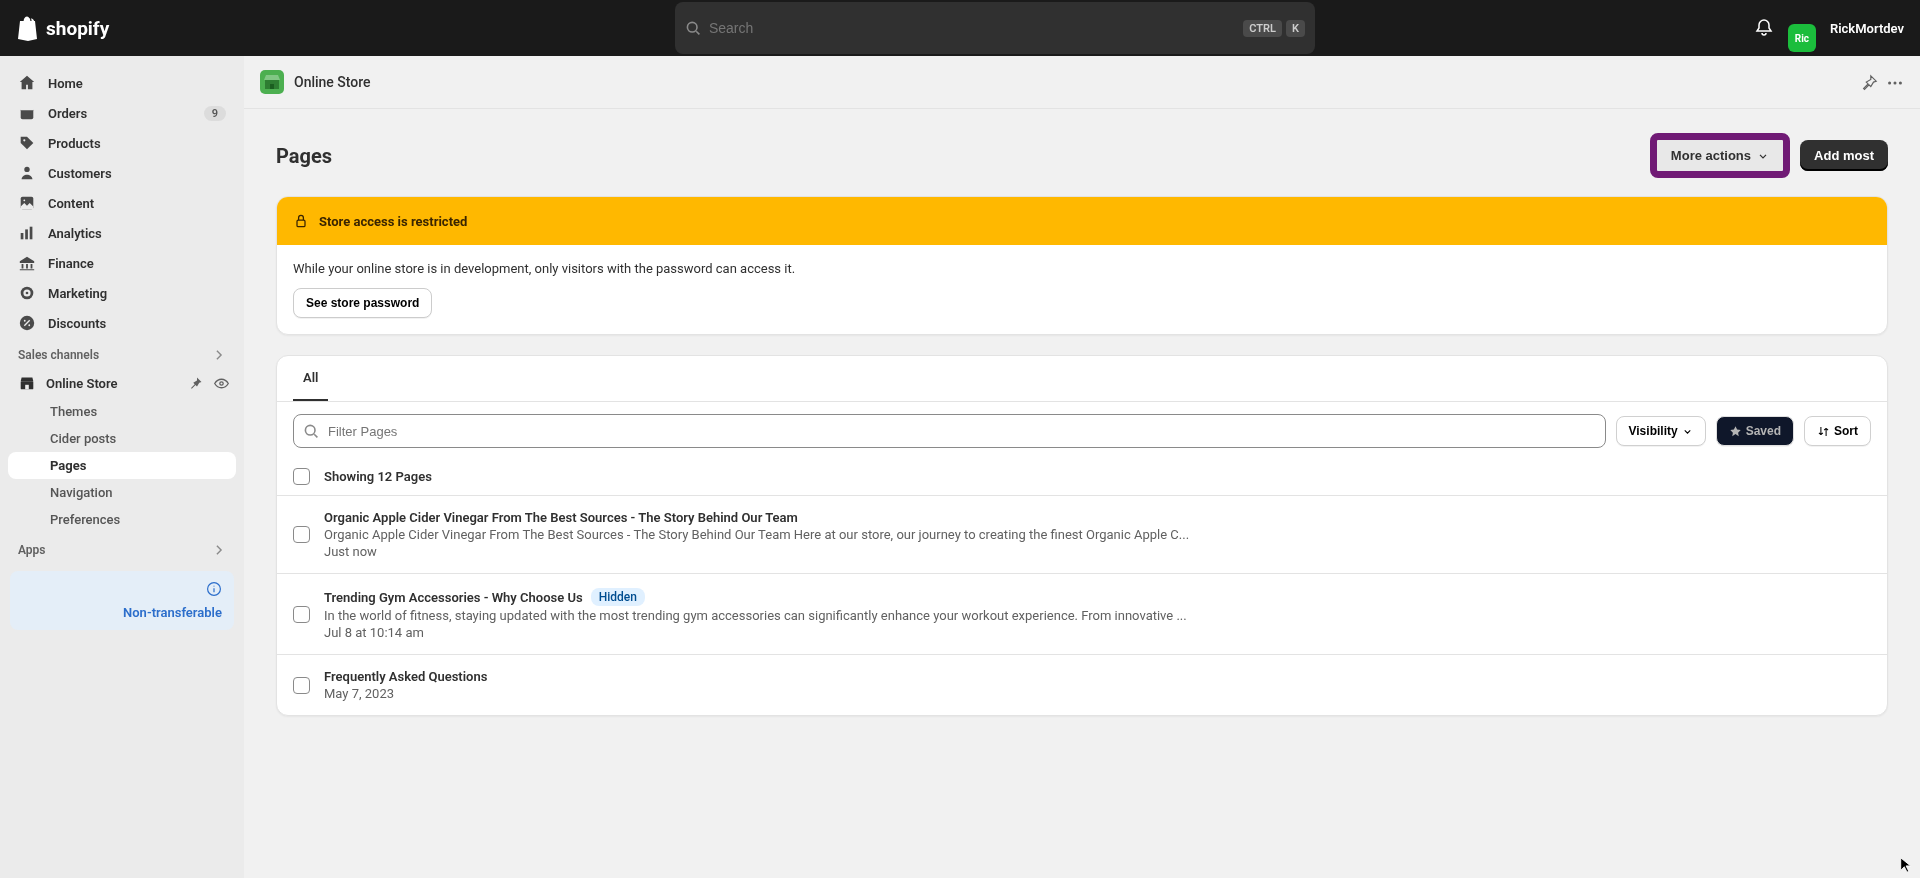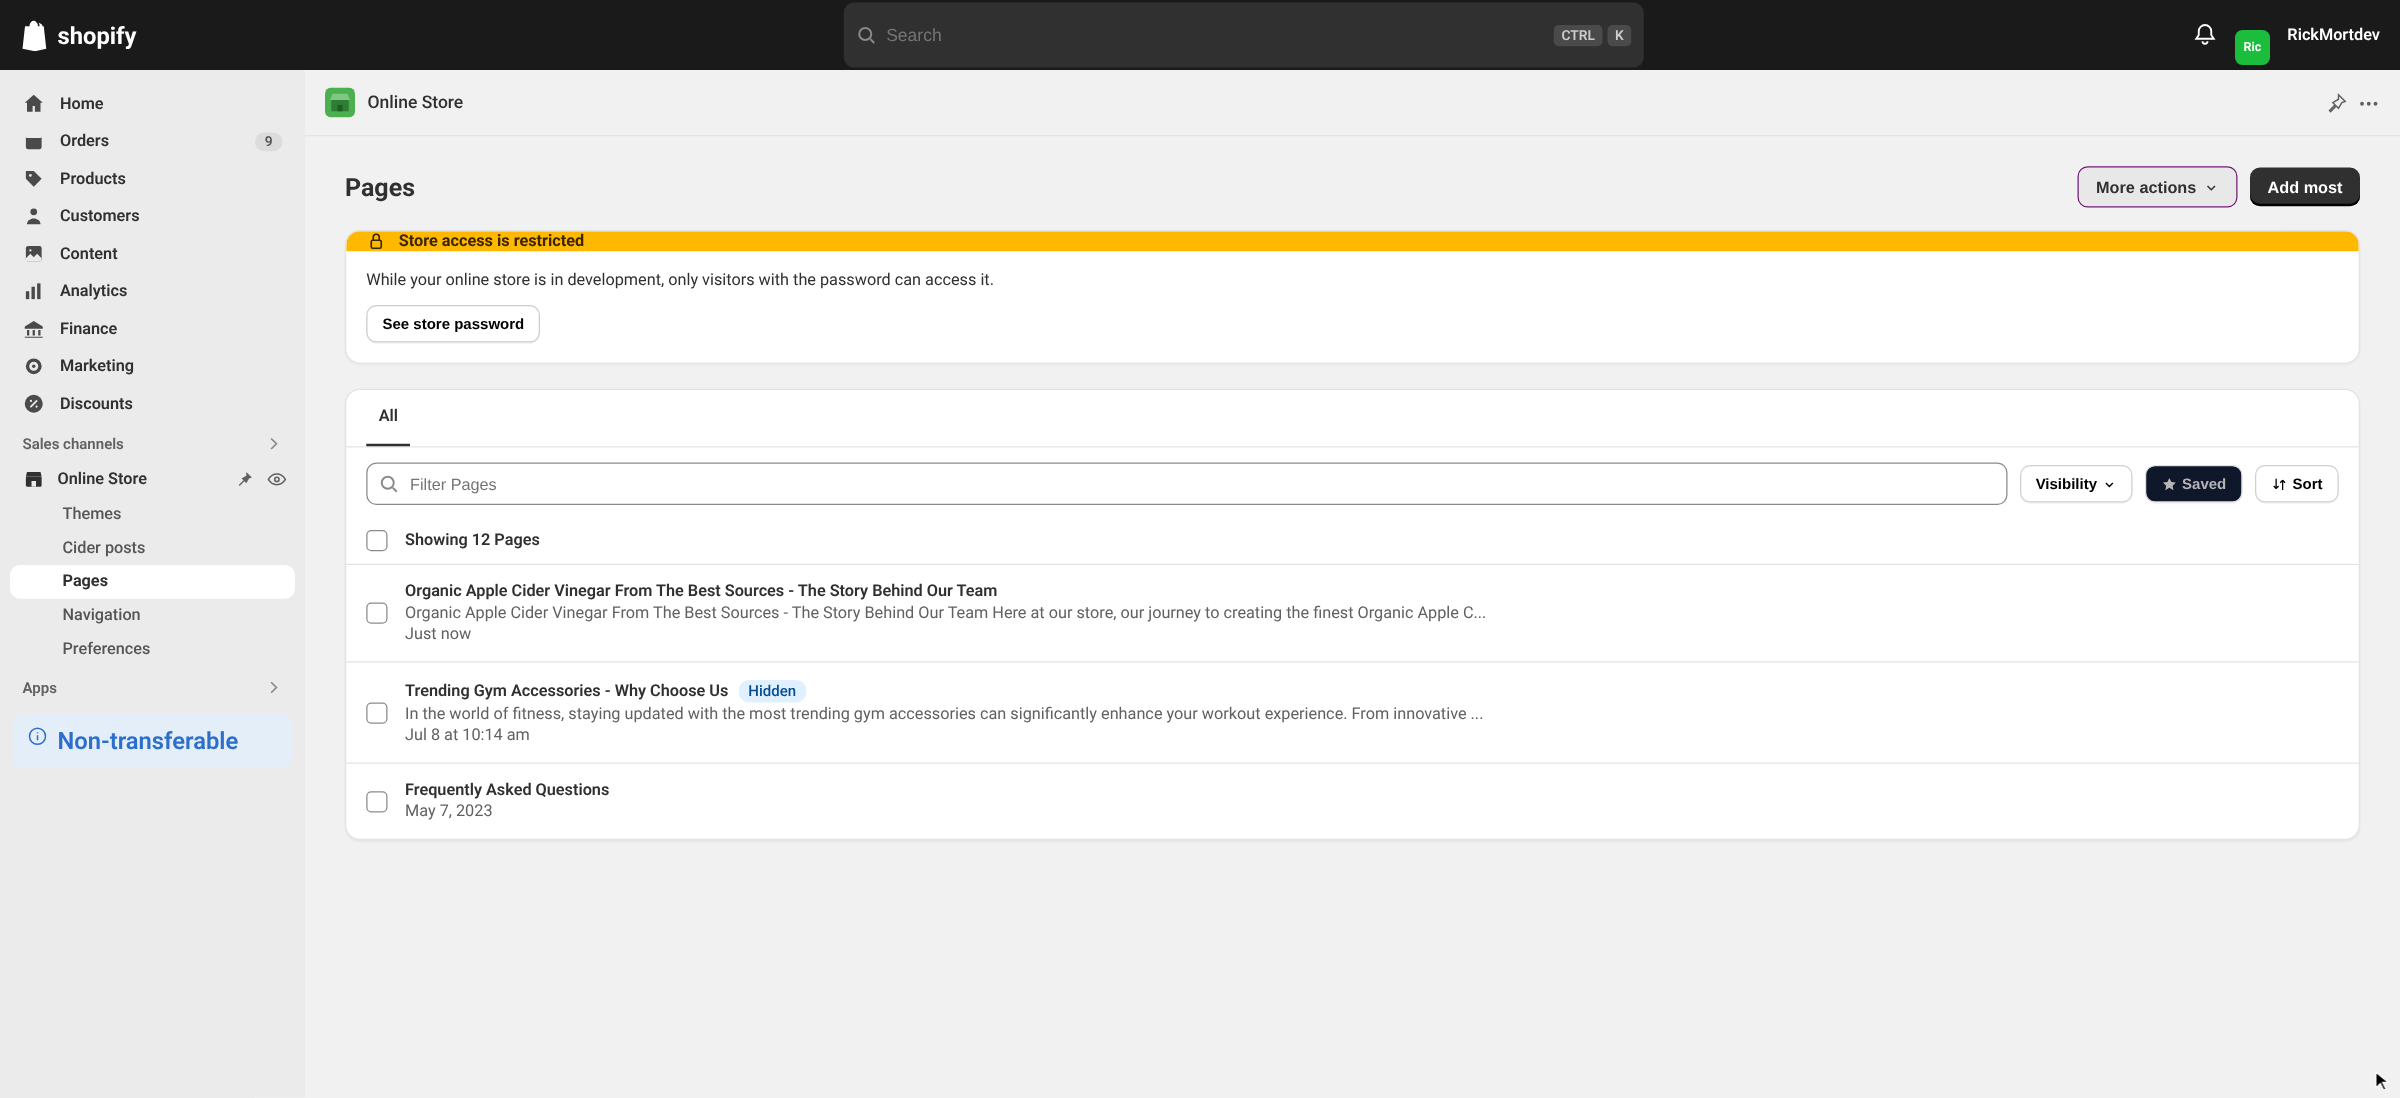--- a/index.html
+++ b/index.html
@@ -28,39 +28,39 @@
 .nav-item .label { flex: 1; }
 .badge-9 { background: #dcdcdc; color: #555; border-radius: 10px; padding: 1px 8px; font-size: 11px; font-weight: 600; }
 .section-header { display: flex; align-items: center; justify-content: space-between; padding: 10px 10px 6px; color: #616161; font-size: 12px; font-weight: 600; }
 .section-header svg { cursor: pointer; }
 .sub-item { padding: 6px 10px 6px 42px; font-size: 13px; cursor: pointer; border-radius: 8px; font-weight: 500; color: #555; }
 .sub-item.selected { background: #fff; font-weight: 700; color: #303030; }
 .online-store-row { display: flex; align-items: center; gap: 10px; padding: 6px 6px 6px 10px; }
 .online-store-row .label { flex: 1; font-weight: 600; }
 .pin-icon, .eye-icon { cursor: pointer; color: #616161; }
 .settings-item { margin-top: auto; }
-.non-transferable { margin: 8px 2px 0; background: #e4eef8; border-radius: 8px; padding: 10px 12px; display: flex; align-items: flex-start; gap: 8px; color: #2c6ecb; font-weight: 600; font-size: 19px; }
+.non-transferable { margin: 8px 2px 0; background: #e4eef8; border-radius: 8px; padding: 10px 12px; display: flex; align-items: flex-end; gap: 8px; color: #2c6ecb; font-weight: 600; font-size: 13px; flex-direction: column; }
 
 
 .main { flex: 1; overflow-y: auto; background: #f1f1f1; }
 .main-header { display: flex; align-items: center; gap: 10px; padding: 14px 16px; border-bottom: 1px solid #e3e3e3; }
 .store-icon { width: 24px; height: 24px; }
 .main-header .title { font-size: 14px; font-weight: 500; flex: 1; }
 .hdr-actions { display: flex; gap: 8px; color: #616161; }
 .hdr-actions span { cursor: pointer; }
 
 .content { padding: 24px 32px; }
 .page-title-row { display: flex; align-items: center; margin-bottom: 18px; }
 .page-title { font-size: 20px; font-weight: 700; flex: 1; }
 .btn { border-radius: 8px; font-size: 13px; font-weight: 600; padding: 8px 14px; cursor: pointer; border: none; display: flex; align-items: center; gap: 6px; }
-.btn-secondary { background: #e8e8e8; color: #303030; border: 1px solid #701a75; margin-right: 10px; }
+.btn-secondary { background: #e8e8e8; color: #303030; border: 7px solid #701a75; margin-right: 10px; }
 .btn-primary { background: #303030; color: #fff; box-shadow: inset 0 -2px 0 #000; }
 
 .banner { border-radius: 12px; overflow: hidden; background: #fff; border: 1px solid #e3e3e3; margin-bottom: 20px; box-shadow: 0 1px 2px rgba(0,0,0,0.05); }
-.banner-head { background: #ffb800; padding: 0 16px; display: flex; align-items: center; gap: 10px; font-weight: 700; font-size: 13px; color: #3a2500; }
+.banner-head { background: #ffb800; padding: 16px 16px; display: flex; align-items: center; gap: 10px; font-weight: 700; font-size: 13px; color: #3a2500; }
 .banner-body { padding: 16px; font-size: 13px; }
 .banner-body p { margin-bottom: 12px; color: #303030; }
 .btn-outline { background: #fff; border: 1px solid #ccc; border-radius: 8px; padding: 7px 12px; font-size: 12px; font-weight: 600; cursor: pointer; box-shadow: 0 1px 0 rgba(0,0,0,0.05); }
 
 .card { background: #fff; border-radius: 12px; border: 1px solid #e3e3e3; box-shadow: 0 1px 2px rgba(0,0,0,0.05); }
 .tabs { border-bottom: 1px solid #e3e3e3; display: flex; padding: 0 16px; }
 .tab { padding: 14px 10px; font-size: 13px; font-weight: 600; cursor: pointer; border-bottom: 2px solid transparent; }
 .tab.active { border-bottom-color: #303030; }
 .filter-row { padding: 12px 16px; display: flex; gap: 10px; align-items: center; }
 .filter-input-wrap { flex: 1; position: relative; }

